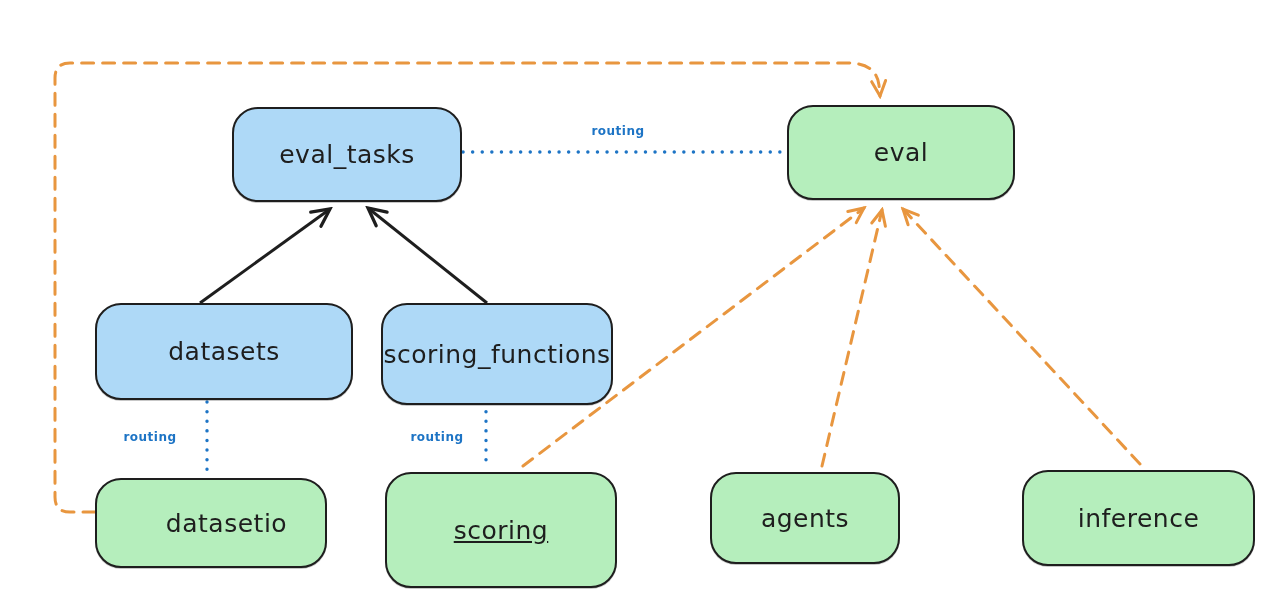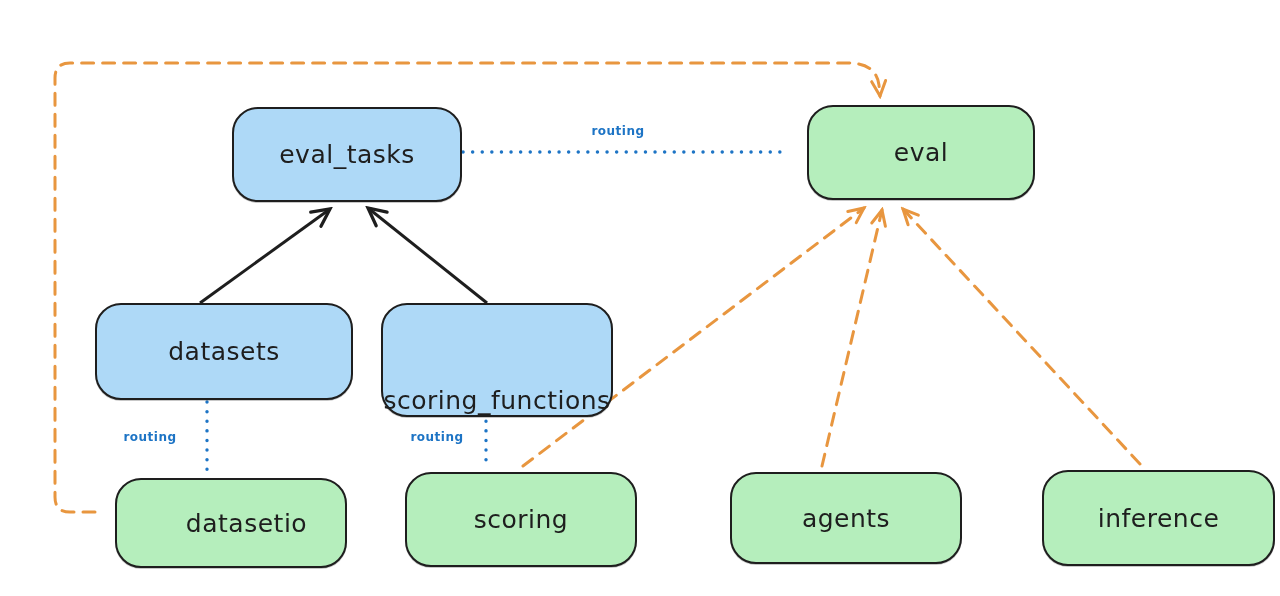--- a/index.html
+++ b/index.html
@@ -29,29 +29,29 @@
     border-radius: 26px;
     display: flex;
     align-items: center;
     justify-content: center;
     font-size: 25px;
     color: #1e1e1e;
     letter-spacing: 0.5px;
     box-shadow: 0 1px 0 rgba(30,30,30,0.25);
   }
   .node.blue  { background: #aed9f7; }
-  .node.green { background: #b5eebc; margin-left: 20px; }
+  .node.green { background: #b5eebc; }
 
   .n-eval_tasks        { left: 232px; top: 107px; width: 230px; height: 95px; }
   .n-eval              { left: 787px; top: 105px; width: 228px; height: 95px; }
   .n-datasets          { left:  95px; top: 303px; width: 258px; height: 97px; }
-  .n-scoring_functions { left: 381px; top: 303px; width: 232px; height: 114px; align-items: flex-end; }
+  .n-scoring_functions { left: 381px; top: 303px; width: 232px; height: 102px; }
   .n-datasetio         { left:  95px; top: 478px; width: 232px; height: 90px; padding-left: 31px; }
-  .n-scoring           { left: 385px; top: 472px; width: 232px; height: 95px; }
-  .n-agents            { left: 710px; top: 472px; width: 232px; height: 92px; }
+  .n-scoring           { left: 385px; top: 472px; width: 232px; height: 116px; text-decoration: underline; }
+  .n-agents            { left: 710px; top: 472px; width: 190px; height: 92px; }
   .n-inference         { left:1022px; top: 470px; width: 233px; height: 96px; }
 
   .edge-label {
     position: absolute;
     color: #1d74c5;
     font-size: 12px;
     font-weight: bold;
     letter-spacing: 0.5px;
     transform: translate(-50%, -50%);
     white-space: nowrap;

